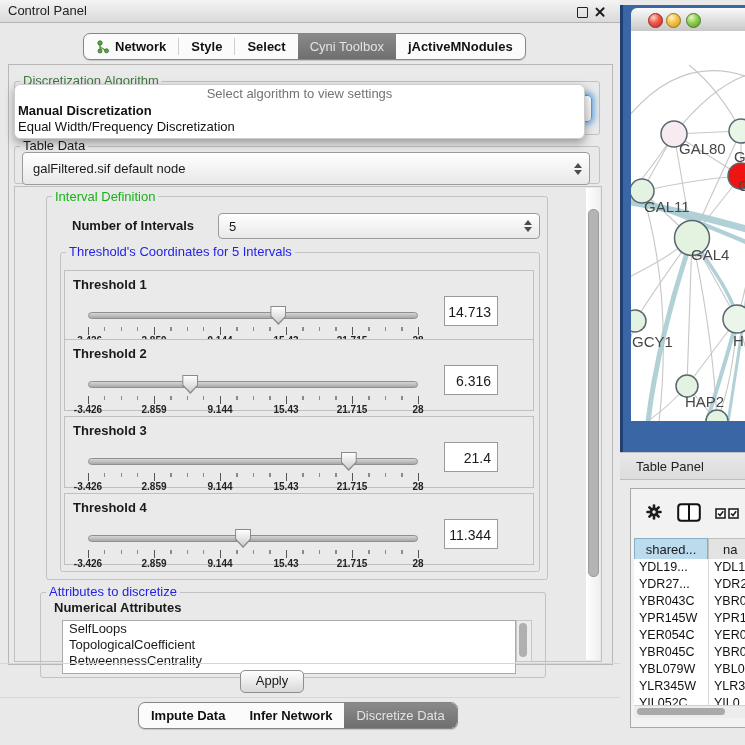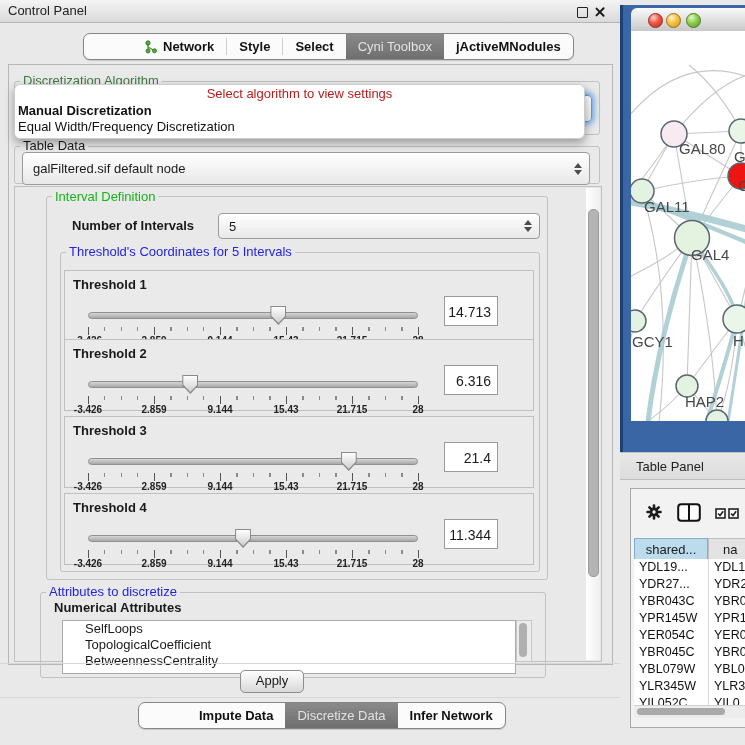--- a/index.html
+++ b/index.html
@@ -9,21 +9,21 @@
   
   #titlebar{left:0;top:0;width:620px;height:22px;background:linear-gradient(#f4f4f4,#dadada);
             border-bottom:1px solid #b3b3b3;}
   #titlebar .t{position:absolute;left:8px;top:3px;font-size:13px;color:#222;}
   #float-icon{position:absolute;left:577px;top:7px;width:9px;height:9px;border:1.5px solid #222;border-radius:1px;}
   #close-icon{position:absolute;left:594px;top:6px;width:12px;height:12px;}
   #close-icon i{position:absolute;left:5px;top:0;width:2.4px;height:12px;background:#1b1b1b;border-radius:1px;}
   #close-icon i:nth-child(1){transform:rotate(45deg);}#close-icon i:nth-child(2){transform:rotate(-45deg);}
   
   .tabbar{display:flex;align-items:stretch;height:25px;background:#fbfbfb;border:1px solid #868686;
-          border-radius:7px;overflow:hidden;box-shadow:0 1px 1px rgba(0,0,0,.15);padding-left:48px;}
+          border-radius:7px;overflow:hidden;box-shadow:0 1px 1px rgba(0,0,0,.15);}
   .tabseg{display:flex;align-items:center;padding:0 12px;font-weight:bold;font-size:13px;color:#111;
           background:transparent;white-space:nowrap;}
   .tabseg.sel{background:linear-gradient(#8a8a8a,#6f6f6f);color:#e3e3e3;font-weight:normal;}
   .tabdiv{width:1px;background:#cfcfcf;margin:4px 0;}
   #top-tabs{left:83px;top:33px;}
   #bottom-tabs{left:138px;top:702px;}
   
   #outer-panel{left:8px;top:64px;width:603px;height:599px;border:1px solid #b7b7b7;background:#e9e9e9;}
   .tbox{position:absolute;border:1px solid #c2c2c2;border-radius:3px;}
   .tbox-label{position:absolute;font-size:13px;background:#e9e9e9;padding:0 3px;white-space:nowrap;}
@@ -31,21 +31,21 @@
   .combo{position:absolute;border:1px solid #9b9b9b;border-radius:4px;background:linear-gradient(#ffffff,#e8e8e8);
          font-size:13px;display:flex;align-items:center;padding-left:10px;box-sizing:border-box;}
   .combo .arrows{position:absolute;right:7px;top:50%;transform:translateY(-50%);}
   .combo .arrows b{display:block;width:0;height:0;border-left:4px solid transparent;border-right:4px solid transparent;}
   .combo .arrows b.up{border-bottom:5px solid #4d4d4d;margin-bottom:2px;}
   .combo .arrows b.dn{border-top:5px solid #4d4d4d;}
   .combo.focused{border-color:#5a9cde;box-shadow:0 0 6px 2px rgba(92,158,224,.95);}
   
   #algo-popup{left:14px;top:84px;width:569px;height:53px;background:#fff;border:1px solid #cdcdcd;
               border-radius:6px;box-shadow:0 4px 10px rgba(0,0,0,.35);z-index:50;}
-  #algo-popup .prompt{height:18px;line-height:18px;text-align:center;color:#b91c1c;font-size:13px;}
+  #algo-popup .prompt{height:18px;line-height:18px;text-align:center;color:#737373;font-size:13px;}
   #algo-popup .opt{height:16px;line-height:16px;padding-left:3px;font-size:13px;color:#111;}
   #algo-popup .opt.b{font-weight:bold;}
   
   #scroll-panel{left:14px;top:186px;width:586px;height:474px;border:1px solid #c0c0c0;background:#e9e9e9;overflow:hidden;}
   .vsb-track{position:absolute;right:1px;top:1px;bottom:1px;width:14px;background:linear-gradient(to right,#ffffff,#efefef);}
   .vsb-thumb{position:absolute;left:2px;width:9px;border-radius:5px;background:#b4b4b4;border:1px solid #9c9c9c;}
   
   .thr-row{position:absolute;left:64px;width:470px;height:72px;background:#eaeaea;border:1px solid #c0c0c0;box-sizing:border-box;}
   .t-label{position:absolute;left:8px;top:6px;font-weight:bold;font-size:13px;}
   .slider{position:absolute;left:23px;top:36px;width:330px;height:34px;}
@@ -60,21 +60,21 @@
                           repeating-linear-gradient(to right,#8a8a8a 0,#8a8a8a 1px,transparent 1px,transparent 16.5px);
          background-size:100% 100%,100% 55%;}
   .ticklabels{position:absolute;left:0;top:28px;width:330px;height:12px;font-size:10px;font-weight:bold;color:#222;}
   .tick-label{position:absolute;transform:translateX(-50%);white-space:nowrap;}
   .tick-label:nth-of-type(1){left:0;}.tick-label:nth-of-type(2){left:20%;}.tick-label:nth-of-type(3){left:40%;}
   .tick-label:nth-of-type(4){left:60%;}.tick-label:nth-of-type(5){left:80%;}.tick-label:nth-of-type(6){left:100%;}
   .t-value{position:absolute;left:379px;top:25px;width:54px;height:30px;line-height:30px;background:#fff;
            border:1px solid #9a9a9a;text-align:right;padding-right:6px;font-size:14px;box-sizing:border-box;}
   
   #attr-list{position:absolute;left:62px;top:620px;width:452px;height:52px;background:#fff;border:1px solid #ababab;overflow:hidden;}
-  #attr-list div{height:16px;line-height:16px;padding-left:6px;font-size:13px;margin-left:16px;}
+  #attr-list div{height:16px;line-height:16px;padding-left:6px;font-size:13px;}
   
   #apply-btn{left:240px;top:670px;width:62px;height:21px;border:1px solid #8e8e8e;border-radius:5px;
              background:linear-gradient(#fefefe,#d8d8d8);text-align:center;line-height:20px;font-size:13px;}
   
   #net-frame{left:620px;top:5px;width:125px;height:457px;background:linear-gradient(#45700f0,#45700f0);
              background:#3b66a6;border-left:3px solid #203f73;box-sizing:border-box;}
   #net-titlebar{position:absolute;left:8px;top:3px;right:0;height:23px;border-radius:6px 0 0 0;
                 background:linear-gradient(#fafafa,#c8c8c8);border-bottom:1px solid #8a8a8a;}
   .light{position:absolute;top:4.5px;width:13px;height:13px;border-radius:50%;}
   .light.red{left:17px;background:radial-gradient(circle at 35% 28%,#ffd3cc 0%,#ef5648 45%,#bf2b1c 100%);border:1px solid #97291c;}
@@ -268,25 +268,25 @@
   </div>
 
   <div class="abs sep-line" style="left:0;top:663px;width:620px;"></div>
   <div class="abs" id="apply-btn">Apply</div>
   <div class="abs sep-line" style="left:0;top:697px;width:620px;"></div>
 
   <div class="abs tabbar" id="bottom-tabs">
     <div class="tabseg">
         <span>Impute Data</span>
       </div>
+    <div class="tabseg">
+        <span>Infer Network</span>
+      </div>
     <div class="tabseg sel">
         <span>Discretize Data</span>
-      </div>
-    <div class="tabseg">
-        <span>Infer Network</span>
       </div>
   </div>
 
   <div class="abs" id="algo-popup">
     <div class="prompt">Select algorithm to view settings</div>
     <div class="opt b">Manual Discretization</div>
     <div class="opt">Equal Width/Frequency Discretization</div>
   </div>
 
   <div class="abs" id="net-frame">

